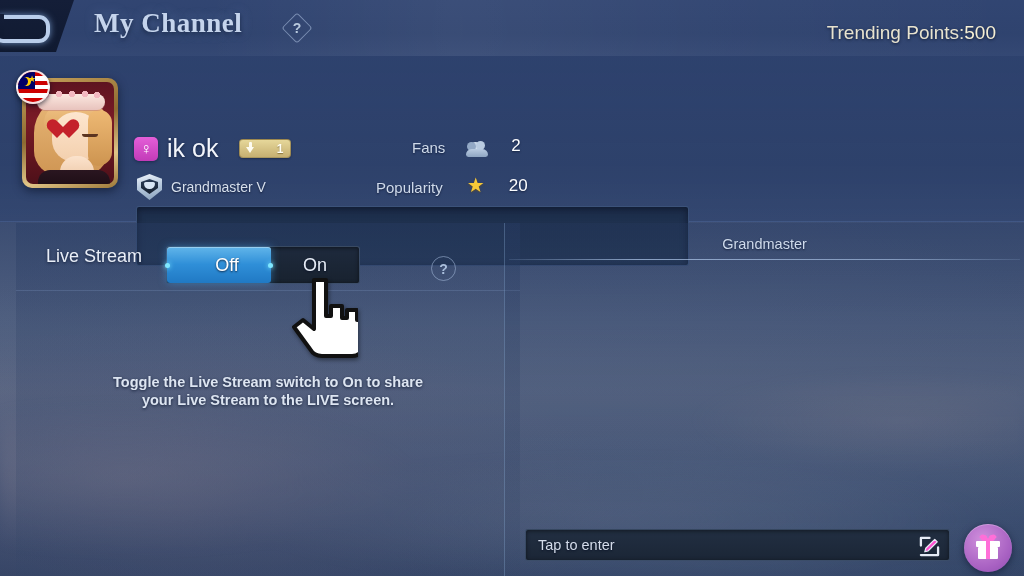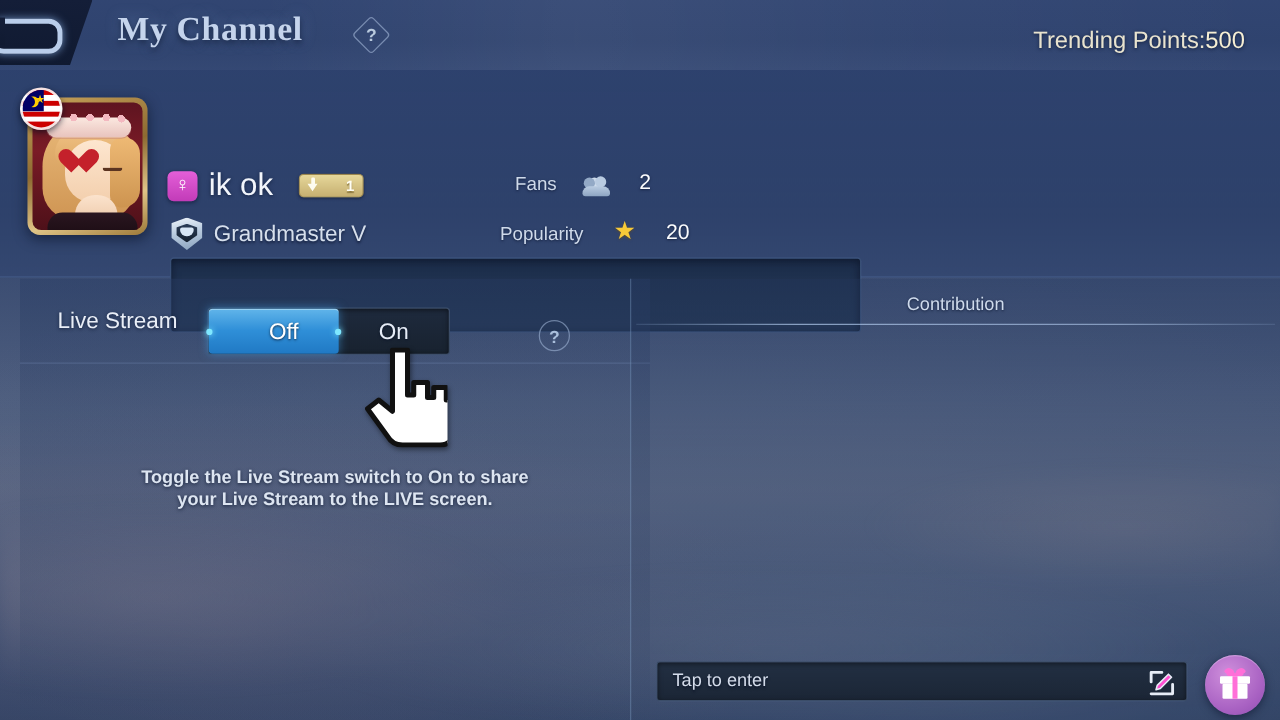--- a/index.html
+++ b/index.html
@@ -189,25 +189,25 @@
   }
   .rank-emblem:before{
     content:""; position:absolute; left:4px; top:5px; right:4px; bottom:6px;
     background:linear-gradient(180deg,#2b3d58,#15202f);
     clip-path:polygon(50% 0, 100% 20%, 100% 60%, 50% 100%, 0 60%, 0 20%);
   }
   .rank-emblem:after{
     content:""; position:absolute; left:7px; top:8px; width:11px; height:7px;
     background:#d8e6f5; border-radius:2px 2px 6px 6px;
   }
-  .rank-text{ font-size:18px; color:#d6dfec; text-shadow:0 1px 2px rgba(10,20,45,.7); }
+  .rank-text{ font-size:14px; color:#d6dfec; text-shadow:0 1px 2px rgba(10,20,45,.7); }
 
   .stat{ position:absolute; display:flex; align-items:flex-end; gap:22px; }
   .stat-fans{ left:412px; top:80px; }
-  .stat-pop{ left:376px; top:119px;margin-left:24px; }
+  .stat-pop{ left:376px; top:119px; }
   .stat-label{ font-size:15px; color:#cfdaea; text-shadow:0 1px 2px rgba(10,20,45,.7); }
   .stat-val{ font-size:17px; color:#fbfcfe; font-weight:500; text-shadow:0 1px 2px rgba(10,20,45,.7); }
   .icon-people{ width:22px; height:15px; position:relative; }
   .icon-people:before{ content:""; position:absolute; left:0; top:1px; width:9px; height:9px;
     border-radius:50%; background:#93a9c6; box-shadow:9px -1px 0 #b9cbe1, 4px 0 0 #cfdcec; }
   .icon-people:after{ content:""; position:absolute; left:-1px; top:8px; width:22px; height:8px;
     border-radius:7px 7px 3px 3px; background:linear-gradient(180deg,#b9cbe1,#8ea5c2); }
   .icon-star{ width:22px; height:21px; color:#f7c938; font-size:20px; line-height:20px; text-align:center;
     text-shadow:0 1px 2px rgba(120,80,0,.6); }
 
@@ -429,21 +429,21 @@
 
   <div class="ls-help">?</div>
 
   <svg class="cursor" viewBox="0 0 74 80">
     <path d="M30 2 h12 v36 h5 v-10 h11 v12 h5 v-8 h10 v10 h5 v26 q0 10 -10 10 h-30 q-8 0 -12 -7 l-16 -22 l9 -7 l11 9 v-49 z" fill="#ffffff" stroke="#111111" stroke-width="4" stroke-linejoin="round"></path>
   </svg>
 
   <div class="right-panel">
     <div class="tabs">
       <div class="tab">
-        <span>Contribution</span>
+        <span>Grandmaster</span>
       </div>
     </div>
     <div class="tabs-underline"></div>
 
     <div class="chat-body"></div>
 
     <div class="chat-bar">
       <div class="chat-input">
         <div class="chat-placeholder">Tap to enter</div>
         <svg class="edit-icon" viewBox="0 0 22 22">

